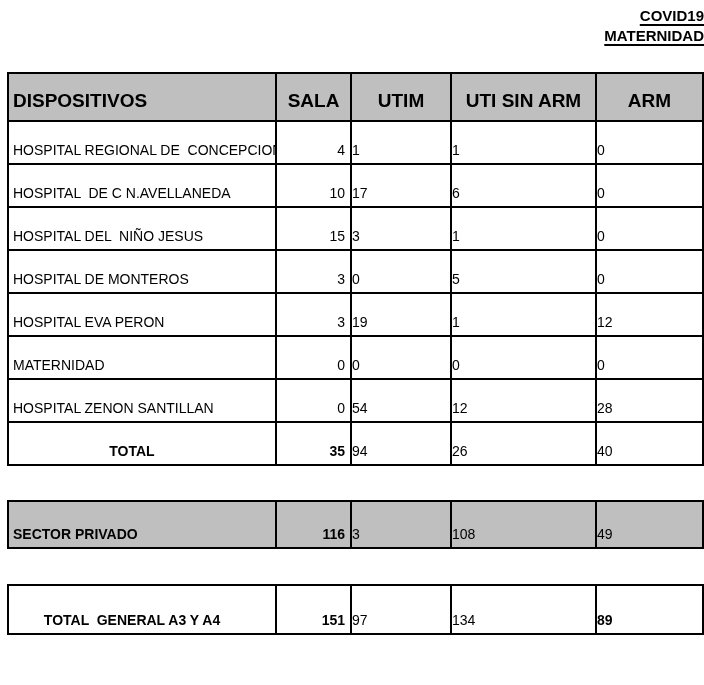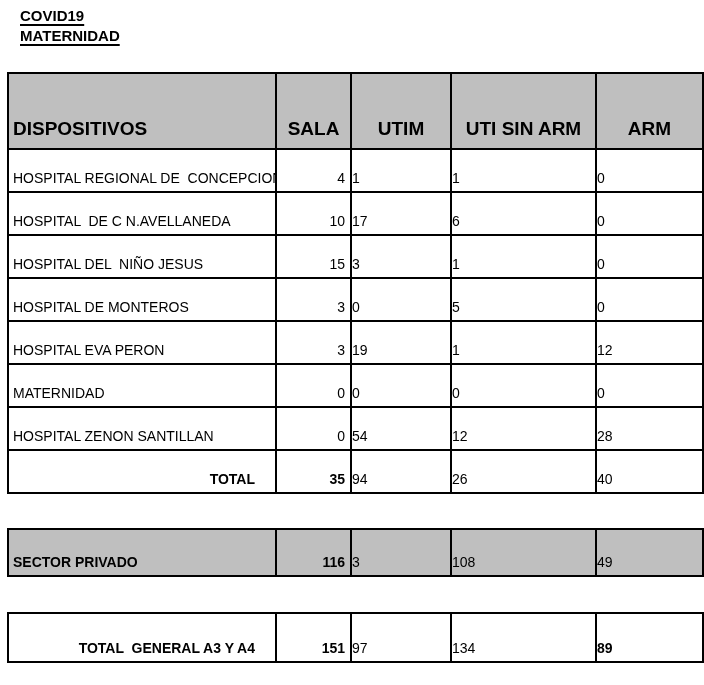--- a/index.html
+++ b/index.html
@@ -8,21 +8,21 @@
     padding: 0;
     background: #ffffff;
     width: 704px;
     height: 685px;
     font-family: "Liberation Sans", "DejaVu Sans", sans-serif;
     color: #000000;
   }
   .sheet { padding: 6px 0 0 7px; }
 
   
-  .title-block { margin-left: 13px; }
+  .title-block { margin-left: 13px; text-align: right; }
   .title-line {
     font-size: 15px;
     font-weight: bold;
     line-height: 20px;
     text-decoration: underline;
     text-decoration-thickness: 2px;
     text-underline-offset: 3px;
     white-space: pre;
   }
 
@@ -39,31 +39,31 @@
     padding: 0 0 5px 0;
     overflow: hidden;
   }
   .main-table { margin-top: 26px; }
   .header-row th {
     background: #bfbfbf;
     font-size: 19px;
     font-weight: bold;
     padding-bottom: 8px;
   }
-  .header-row { height: 76px; }
+  .header-row { height: 48px; }
   .data-row { height: 43px; }
   .label-cell {
     text-align: left;
     padding-left: 4px;
     white-space: pre;
   }
   .num-right { text-align: right; padding-right: 5px; }
   .num-center { }
   .bold { font-weight: bold; }
-  .right-label { text-align: right; padding-right: 20px; white-space: pre; }
+  .right-label { text-align: center; padding-right: 20px; white-space: pre; }
 
   .sector-table { margin-top: 34px; }
   .sector-table td { background: #bfbfbf; }
   .sector-row { height: 47px; }
 
   .grand-table { margin-top: 35px; }
   .grand-row { height: 49px; }
 </style>
 </head>
 <body>

